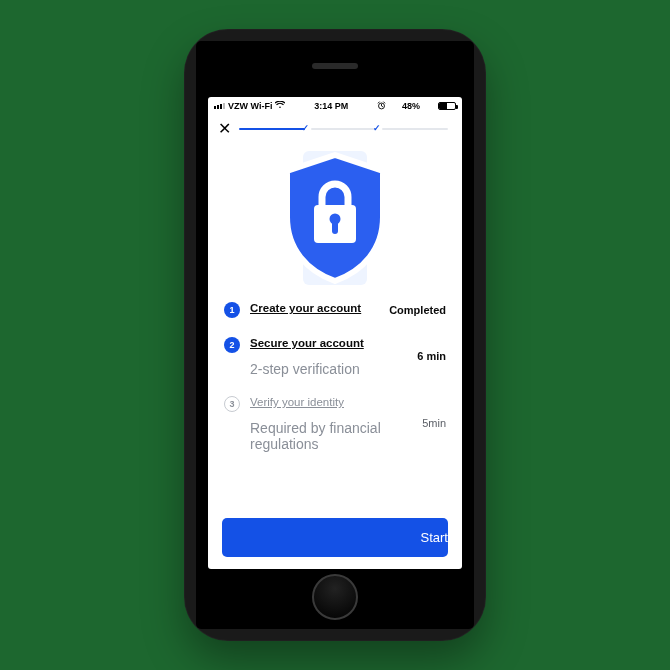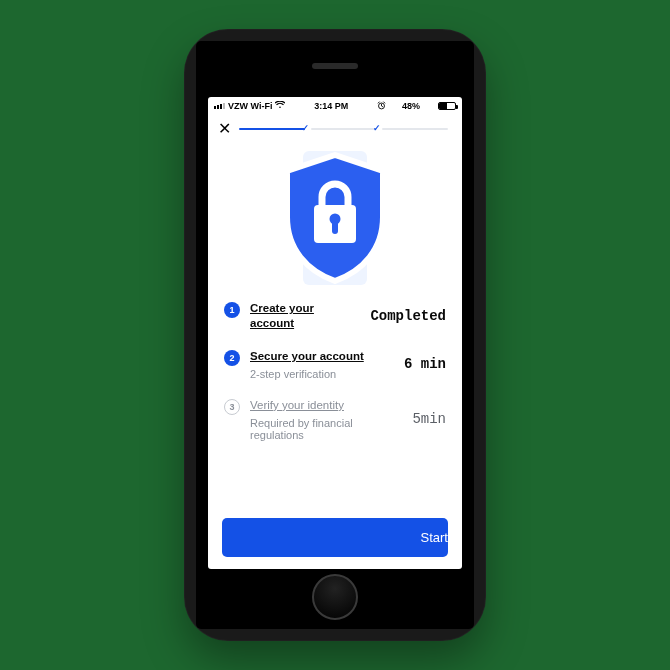--- a/index.html
+++ b/index.html
@@ -129,23 +129,23 @@
   .step { display:flex; align-items:flex-start; gap:10px; }
   .badge {
     width:16px; height:16px; border-radius:50%;
     display:flex; align-items:center; justify-content:center;
     font-size:9px; font-weight:700; flex-shrink:0; margin-top:1px;
   }
   .badge.filled { background:#1451e6; color:#fff; }
   .badge.outline { border:1px solid #c7cbd1; color:#8a8f98; }
   .step-main { flex:1; display:flex; flex-direction:column; }
   .step-title { font-size:11.5px; font-weight:600; color:#0a0a0a; line-height:1.3;text-decoration:underline; }
-  .step-sub   { font-size:11px; color:#8a8f98; margin-top:4px; }
+  .step-sub   { font-size:14px; color:#8a8f98; margin-top:10px; }
   .step.dim .step-title { color:#8a8f98; font-weight:500; }
-  .step-meta { font-size:14px; font-weight:600; color:#0a0a0a; align-self:center;font-family:Liberation Mono, monospace; }
+  .step-meta { font-size:11px; font-weight:600; color:#0a0a0a; align-self:center; }
   .step.dim .step-meta { color:#5b5f66; font-weight:500; }
 
   
   .action-wrap { margin-top:auto; padding: 14px 14px 12px 14px; }
   .action-btn {
     width:100%; background:#1451e6; color:#fff;
     border:none; border-radius:5px;
     font-size:13px; font-weight:500;
     padding:12px 0; text-align:right;
   }

